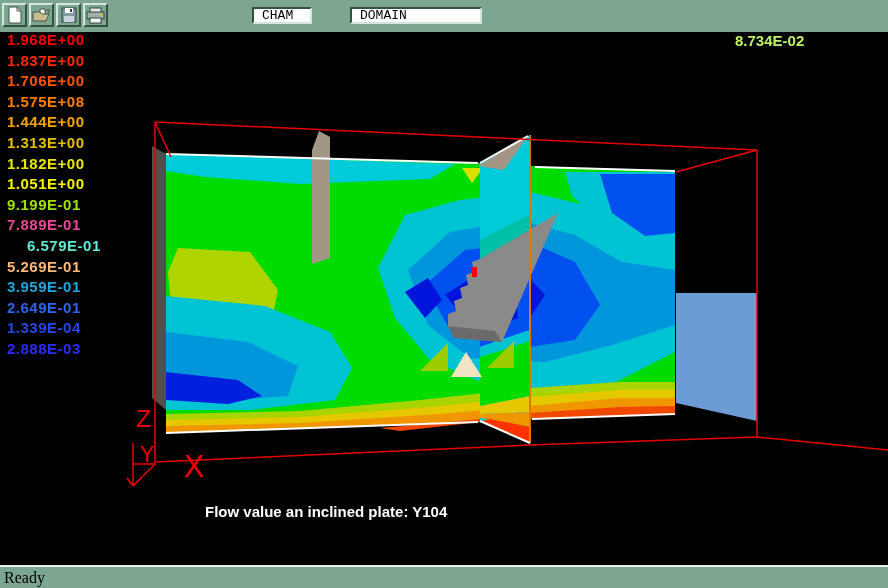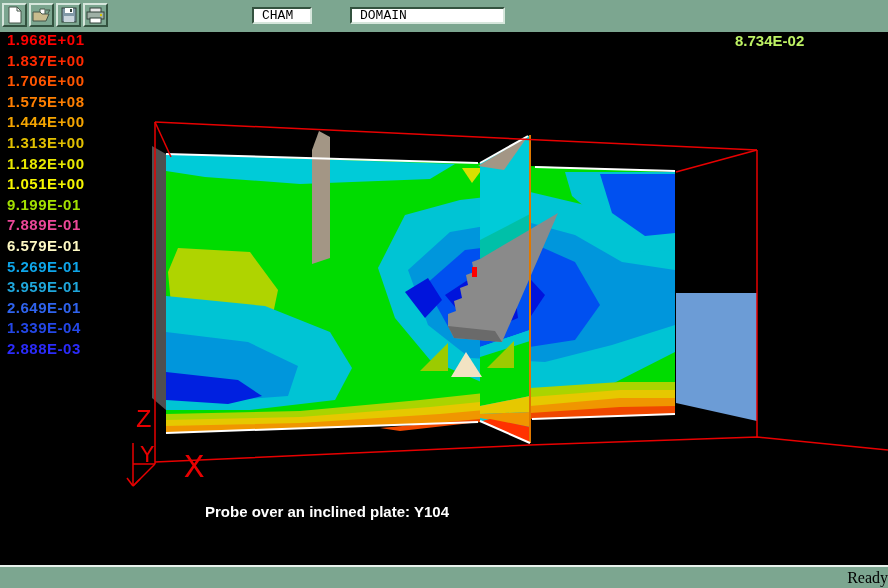--- a/index.html
+++ b/index.html
@@ -42,21 +42,21 @@
   .legend-row { font-size:15px; font-weight:bold; height:20.6px; letter-spacing:0.5px; }
   #probe-block { position:absolute; top:11px; left:733px; z-index:20; }
   #probe-label { color:#FFF; font-size:16px; font-weight:bold; }
   #probe-value { color:#bef264; font-size:15px; font-weight:bold; margin-top:3px; padding-left:2px; }
   #caption { top:503px; left:205px; font-size:15px; }
   
   #statusbar {
     position:absolute; bottom:0; left:0; width:888px; height:23px;
     background:#7CA690; border-top:2px solid #E8F2EC; z-index:30;
     color:#000; font-family:"Liberation Serif", serif; font-size:16px;
-    line-height:21px; padding-left:4px;text-align:right;
+    line-height:21px; padding-left:4px;
   }
 </style>
 </head>
 <body>
 
 <div id="app">
 
   <div id="toolbar">
     <div class="tb-btn" style="left:2px;">
       <svg width="16" height="18">
@@ -81,21 +81,21 @@
     </div>
     <div class="tb-btn" style="left:83px;">
       <svg width="20" height="17">
         <rect x="4" y="1" width="11" height="5" fill="#E8E8E8" stroke="#33423A" stroke-width="1"></rect>
         <rect x="1" y="5" width="17" height="7" fill="#9FB0A6" stroke="#33423A" stroke-width="1"></rect>
         <rect x="14" y="7" width="2" height="2" fill="#D8C800"></rect>
         <rect x="4" y="11" width="11" height="5" fill="#FFFFFF" stroke="#33423A" stroke-width="1"></rect>
       </svg>
     </div>
     <input class="tb-field" style="left: 252px; width: 60px;" readonly="" value="CHAM">
-    <input class="tb-field" style="left: 350px; width: 155px;" readonly="" value="DOMAIN">
+    <input class="tb-field" style="left: 350px; width: 132px;" readonly="" value="DOMAIN">
   </div>
 
   <div id="viewport">
     <svg id="scene-svg" width="888" height="588" viewBox="0 0 888 588">
 
       <g>
         <polygon points="166,154 480,163 530,166 675,172 675,414 530,419 480,422 166,433" fill="#00DC00"></polygon>
         <polygon points="166,154 455,164 430,179 300,184 205,177 166,171" fill="#00CBD8"></polygon>
         <polygon points="178,248 250,252 278,290 268,338 205,352 172,315 168,272" fill="#AFD400"></polygon>
         <polygon points="166,296 265,306 330,332 352,368 335,400 250,410 166,410" fill="#00C4D4"></polygon>
@@ -179,43 +179,43 @@
         <text x="136" y="427" fill="#E80000" font-family="Liberation Mono, monospace" font-size="26">Z</text>
         <text x="140" y="462" fill="#E80000" font-family="Liberation Mono, monospace" font-size="24">Y</text>
         <text x="184" y="477" fill="#E80000" font-family="Liberation Mono, monospace" font-size="34">X</text>
       </g>
     </svg>
   </div>
 
   <div id="legend">
     <div id="legend-title">Velocity</div>
     <div id="legend-values">
-        <div class="legend-row" style="color: rgb(255, 0, 0);">1.968E+01</div>
+        <div class="legend-row" style="color: rgb(255, 0, 0);">1.968E+00</div>
         <div class="legend-row" style="color: rgb(255, 42, 0);">1.837E+00</div>
         <div class="legend-row" style="color: rgb(255, 85, 0);">1.706E+00</div>
         <div class="legend-row" style="color: rgb(255, 127, 0);">1.575E+08</div>
         <div class="legend-row" style="color: rgb(245, 165, 0);">1.444E+00</div>
         <div class="legend-row" style="color: rgb(226, 192, 0);">1.313E+00</div>
         <div class="legend-row" style="color: rgb(232, 232, 0);">1.182E+00</div>
         <div class="legend-row" style="color: rgb(245, 245, 0);">1.051E+00</div>
         <div class="legend-row" style="color: rgb(163, 224, 0);">9.199E-01</div>
         <div class="legend-row" style="color: #ec4899;">7.889E-01</div>
-        <div class="legend-row" style="color: #fef9c3;">6.579E-01</div>
-        <div class="legend-row" style="color: #0ea5e9;">5.269E-01</div>
+        <div class="legend-row" style="color: #5eead4; margin-left: 20px;">6.579E-01</div>
+        <div class="legend-row" style="color: #fdba74;">5.269E-01</div>
         <div class="legend-row" style="color: rgb(31, 166, 219);">3.959E-01</div>
         <div class="legend-row" style="color: rgb(47, 99, 238);">2.649E-01</div>
         <div class="legend-row" style="color: rgb(36, 71, 230);">1.339E-04</div>
         <div class="legend-row" style="color: rgb(43, 43, 251);">2.888E-03</div>
       </div>
   </div>
 
   <div id="probe-block">
     <div id="probe-label">Probe value</div>
     <div id="probe-value">8.734E-02</div>
   </div>
 
-  <div id="caption" class="white-label">Probe over an inclined plate: Y104</div>
+  <div id="caption" class="white-label">Flow value an inclined plate: Y104</div>
 
   <div id="statusbar">
     <span>Ready</span>
   </div>
 
 </div>
 
 </body></html>

